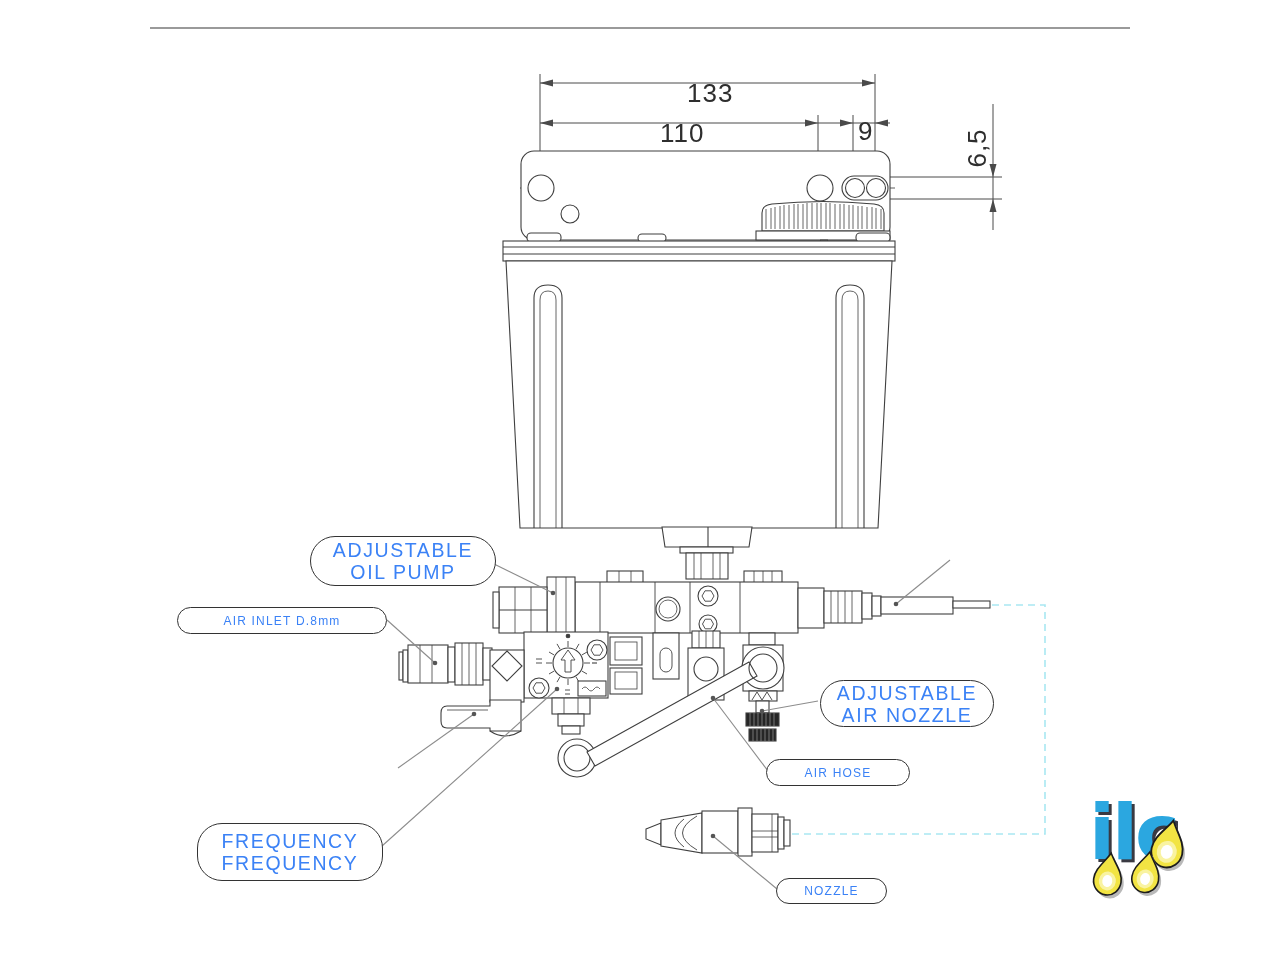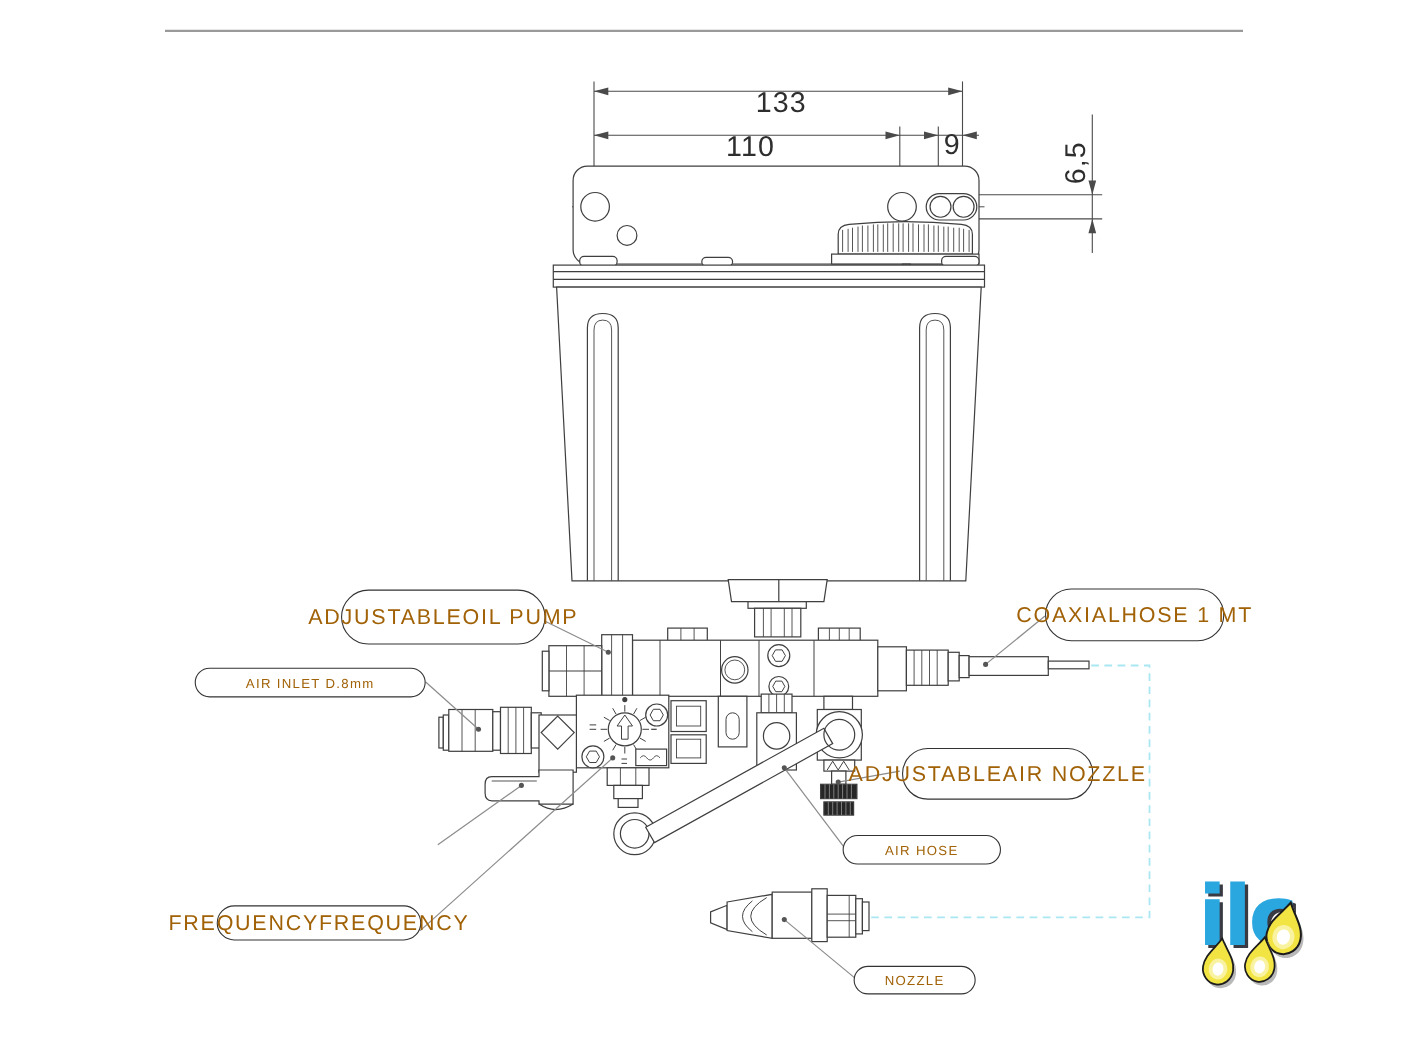--- a/index.html
+++ b/index.html
@@ -1,21 +1,21 @@
 <!DOCTYPE html>
 <html><head>
 <meta charset="utf-8">
 <style>
   html,body{margin:0;padding:0;background:#ffffff;}
   .stage{position:relative;width:1280px;height:960px;background:#fff;overflow:hidden;
          font-family:"Liberation Sans", sans-serif;}
   svg{position:absolute;left:0;top:0;}
-  .callout{position:absolute;display:flex;flex-direction:row;justify-content:center;
+  .callout{position:absolute;display:flex;flex-direction:column;justify-content:center;
            align-items:center;background:#fff;border:1.4px solid #333;box-sizing:border-box;
-           color:#a16207;text-align:center;letter-spacing:1.6px;line-height:22px;}
+           color:#3b82f6;text-align:center;letter-spacing:1.6px;line-height:22px;}
   .callout.two{font-size:19.5px;}
   .callout.one{font-size:12px;letter-spacing:1.2px;}
   .dimtext{font-size:26px;fill:#2e2e2e;letter-spacing:1px;}
   .lbl{white-space:nowrap;}
 </style>
 </head>
 <body>
 
 <div class="stage">
 
@@ -290,29 +290,25 @@
 <div class="callout two" style="left:310px;top:536px;width:186px;height:50px;border-radius:25px;">
   <span class="lbl">ADJUSTABLE</span>
   <span class="lbl">OIL PUMP</span>
 </div>
 
 <div class="callout one" style="left:177px;top:607px;width:210px;height:27px;border-radius:14px;">
   <span class="lbl">AIR INLET D.8mm</span>
 </div>
 
 
-<div class="callout two" style="left:197px;top:823px;width:186px;height:32px;border-radius:25px;">
+<div class="callout two" style="left:197px;top:823px;width:186px;height:58px;border-radius:25px;">
   <span class="lbl">FREQUENCY</span>
   <span class="lbl">FREQUENCY</span>
 </div>
 
-<div class="callout two" style="left:950px;top:535px;width:163px;height:48px;border-radius:24px;">
-  <span class="lbl">COAXIAL</span>
-  <span class="lbl">HOSE 1 MT</span>
-</div>
 
 <div class="callout two" style="left:820px;top:680px;width:174px;height:47px;border-radius:24px;">
   <span class="lbl">ADJUSTABLE</span>
   <span class="lbl">AIR NOZZLE</span>
 </div>
 
 <div class="callout one" style="left:766px;top:759px;width:144px;height:27px;border-radius:14px;">
   <span class="lbl">AIR HOSE</span>
 </div>
 

